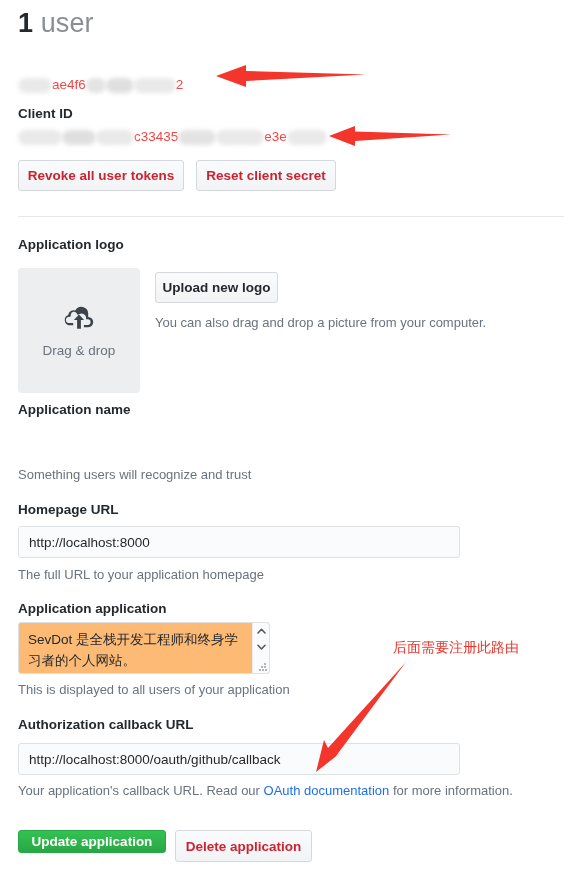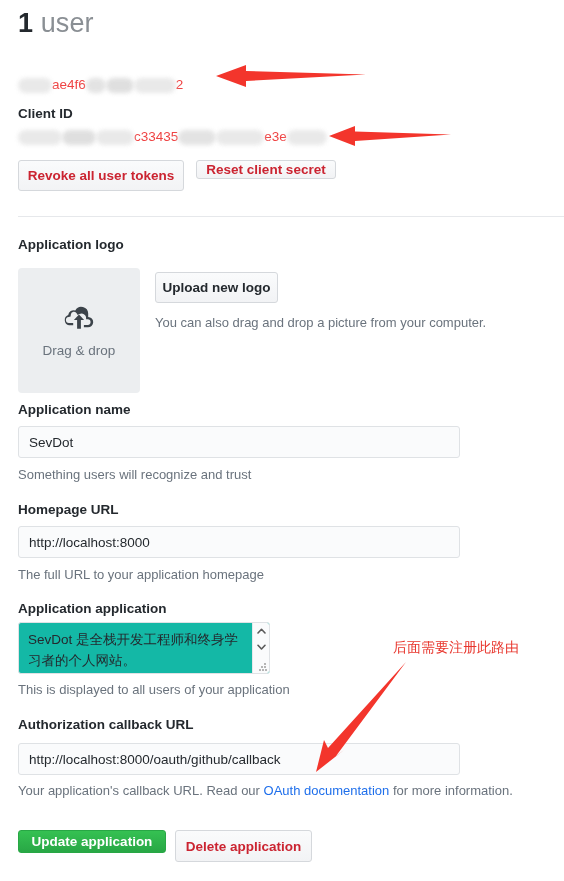--- a/index.html
+++ b/index.html
@@ -159,21 +159,21 @@
     font-size: 13.5px;
     color: #24292e;
     padding: 0 10px;
     display: flex;
     align-items: center;
     line-height: normal;
   }
   .textarea-wrap {
     position: absolute;
     box-sizing: border-box;
-    background: #14b8a6;
+    background: #fdba74;
     border: 1px solid #dfe2e5;
     border-radius: 3px;
     overflow: hidden;
   }
   .textarea-text {
     position: absolute;
     left: 9px;
     top: 6px;
     width: 215px;
     font-size: 13.5px;
@@ -245,21 +245,21 @@
   </div>
 
   <div class="cred-label" style="top:110px;">Client Secret</div>
   <div class="cred-value" style="top:128px;">
     <span class="blob lt" style="width:44px;"></span><span class="blob l" style="width:34px;"></span><span class="blob lt" style="width:38px;"></span><span class="txt-frag">c33435</span><span class="blob" style="width:38px;"></span><span class="blob lt" style="width:48px;"></span><span class="txt-frag">e3e</span><span class="blob lt" style="width:40px;"></span>
   </div>
 
   <div class="btn btn-danger-outline" style="left:18px; top:160px; width:166px; height:31px;">
     <span>Revoke all user tokens</span>
   </div>
-  <div class="btn btn-danger-outline" style="left:196px; top:160px; width:140px; height:19px;">
+  <div class="btn btn-danger-outline" style="left:196px; top:160px; width:140px; height:31px;">
     <span>Reset client secret</span>
   </div>
 
   <div class="divider" style="top:216px;"></div>
 
   <div class="field-label" style="top:237px;">Application logo</div>
 
   <div class="dropzone" style="left:18px; top:268px; width:122px; height:125px;">
     <span>
       <svg width="34" height="26" viewBox="0 0 34 26" fill="none" xmlns="http://www.w3.org/2000/svg">
@@ -269,23 +269,20 @@
     </span>
     <span class="dz-label">Drag &amp; drop</span>
   </div>
 
   <div class="btn btn-default" style="left:155px; top:272px; width:123px; height:31px;">
     <span>Upload new logo</span>
   </div>
   <div class="help-text" style="left:155px; top:314px;">You can also drag and drop a picture from your computer.</div>
 
   <div class="field-label" style="top:402px;">Application name</div>
-  <div class="input" style="left:18px; top:426px; width:442px; height:32px;">
-    <span>SevDot</span>
-  </div>
   <div class="help-text" style="top:466px;">Something users will recognize and trust</div>
 
   <div class="field-label" style="top:502px;">Homepage URL</div>
   <div class="input" style="left:18px; top:526px; width:442px; height:32px;">
     <span>http://localhost:8000</span>
   </div>
   <div class="help-text" style="top:566px;">The full URL to your application homepage</div>
 
   <div class="field-label" style="top:601px;">Application application</div>
   <div class="textarea-wrap" style="left:18px; top:622px; width:252px; height:52px;">

